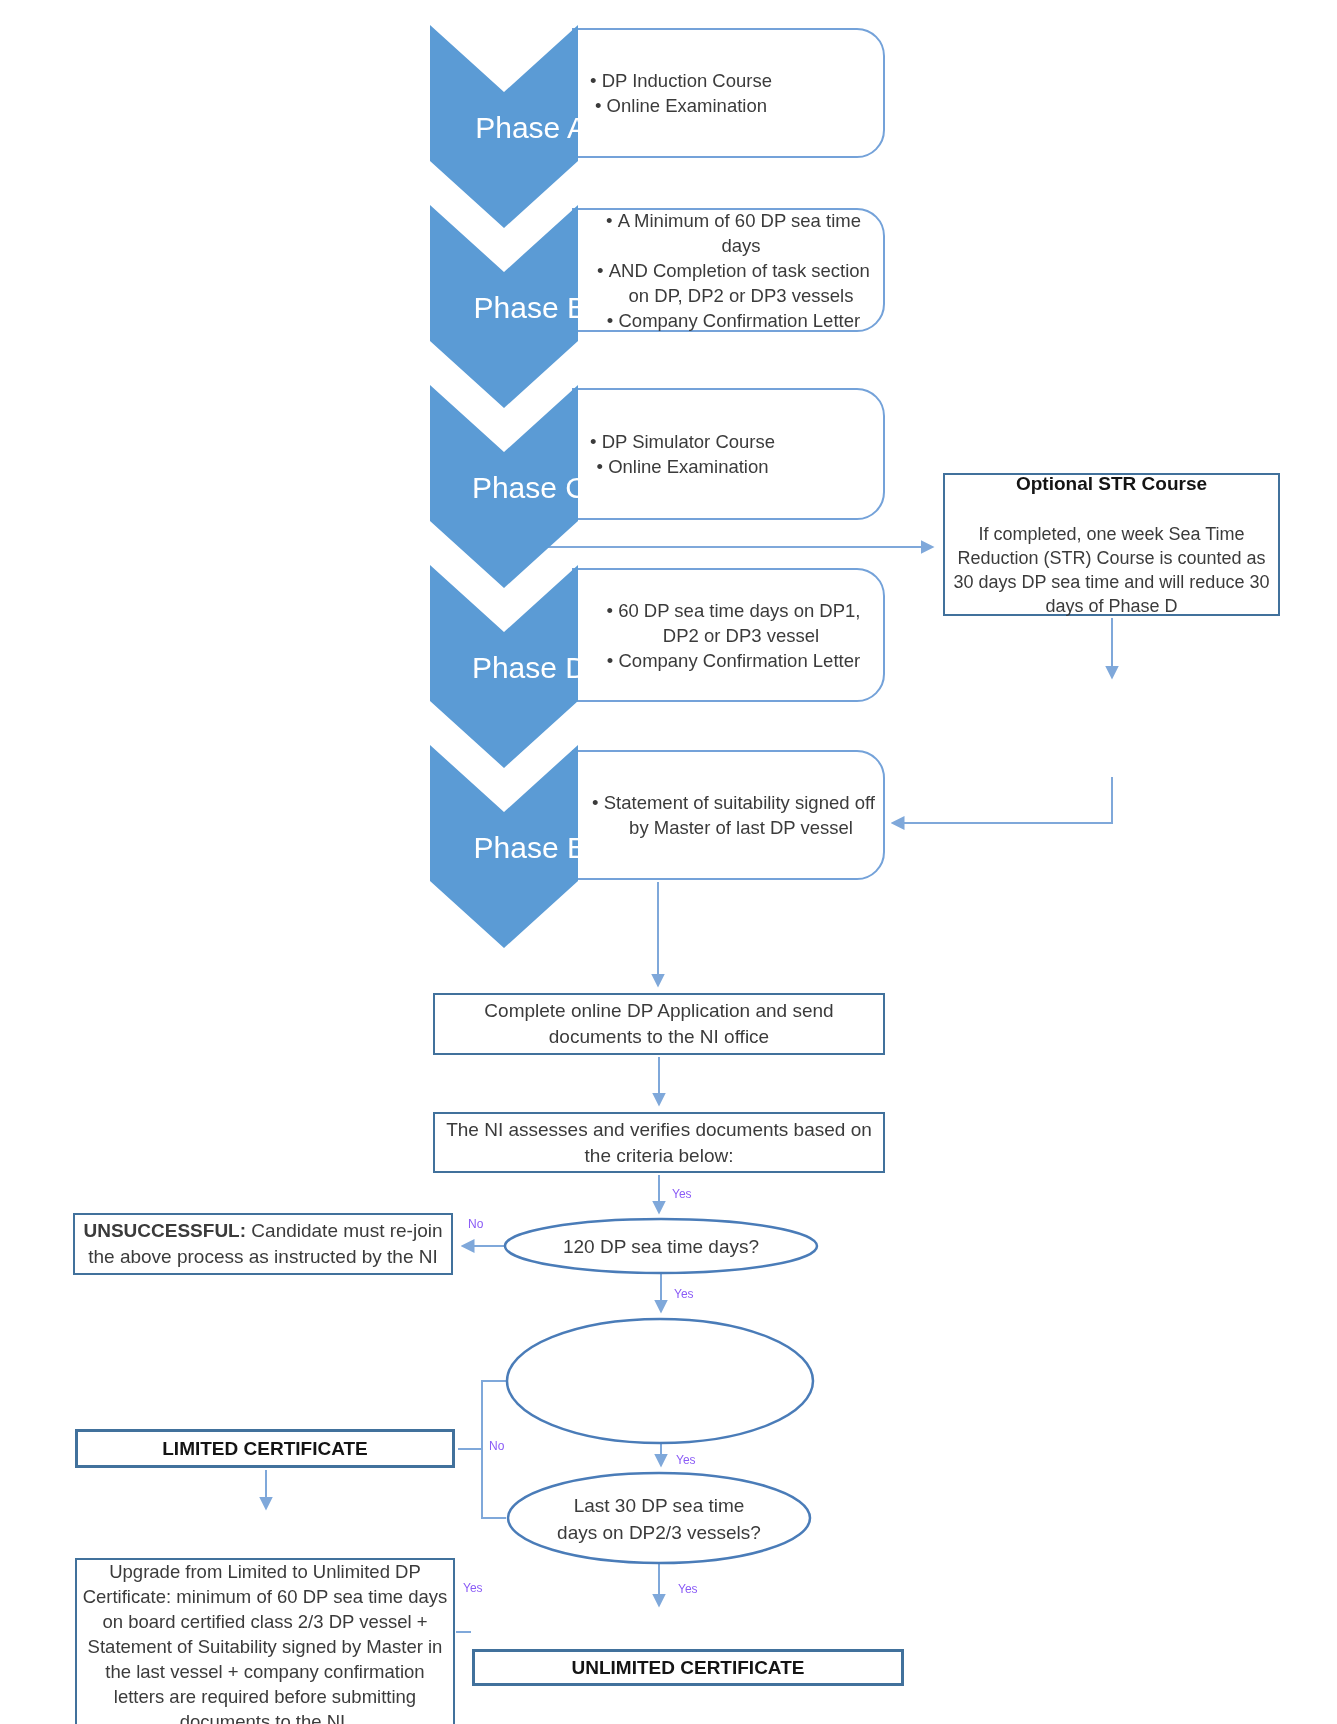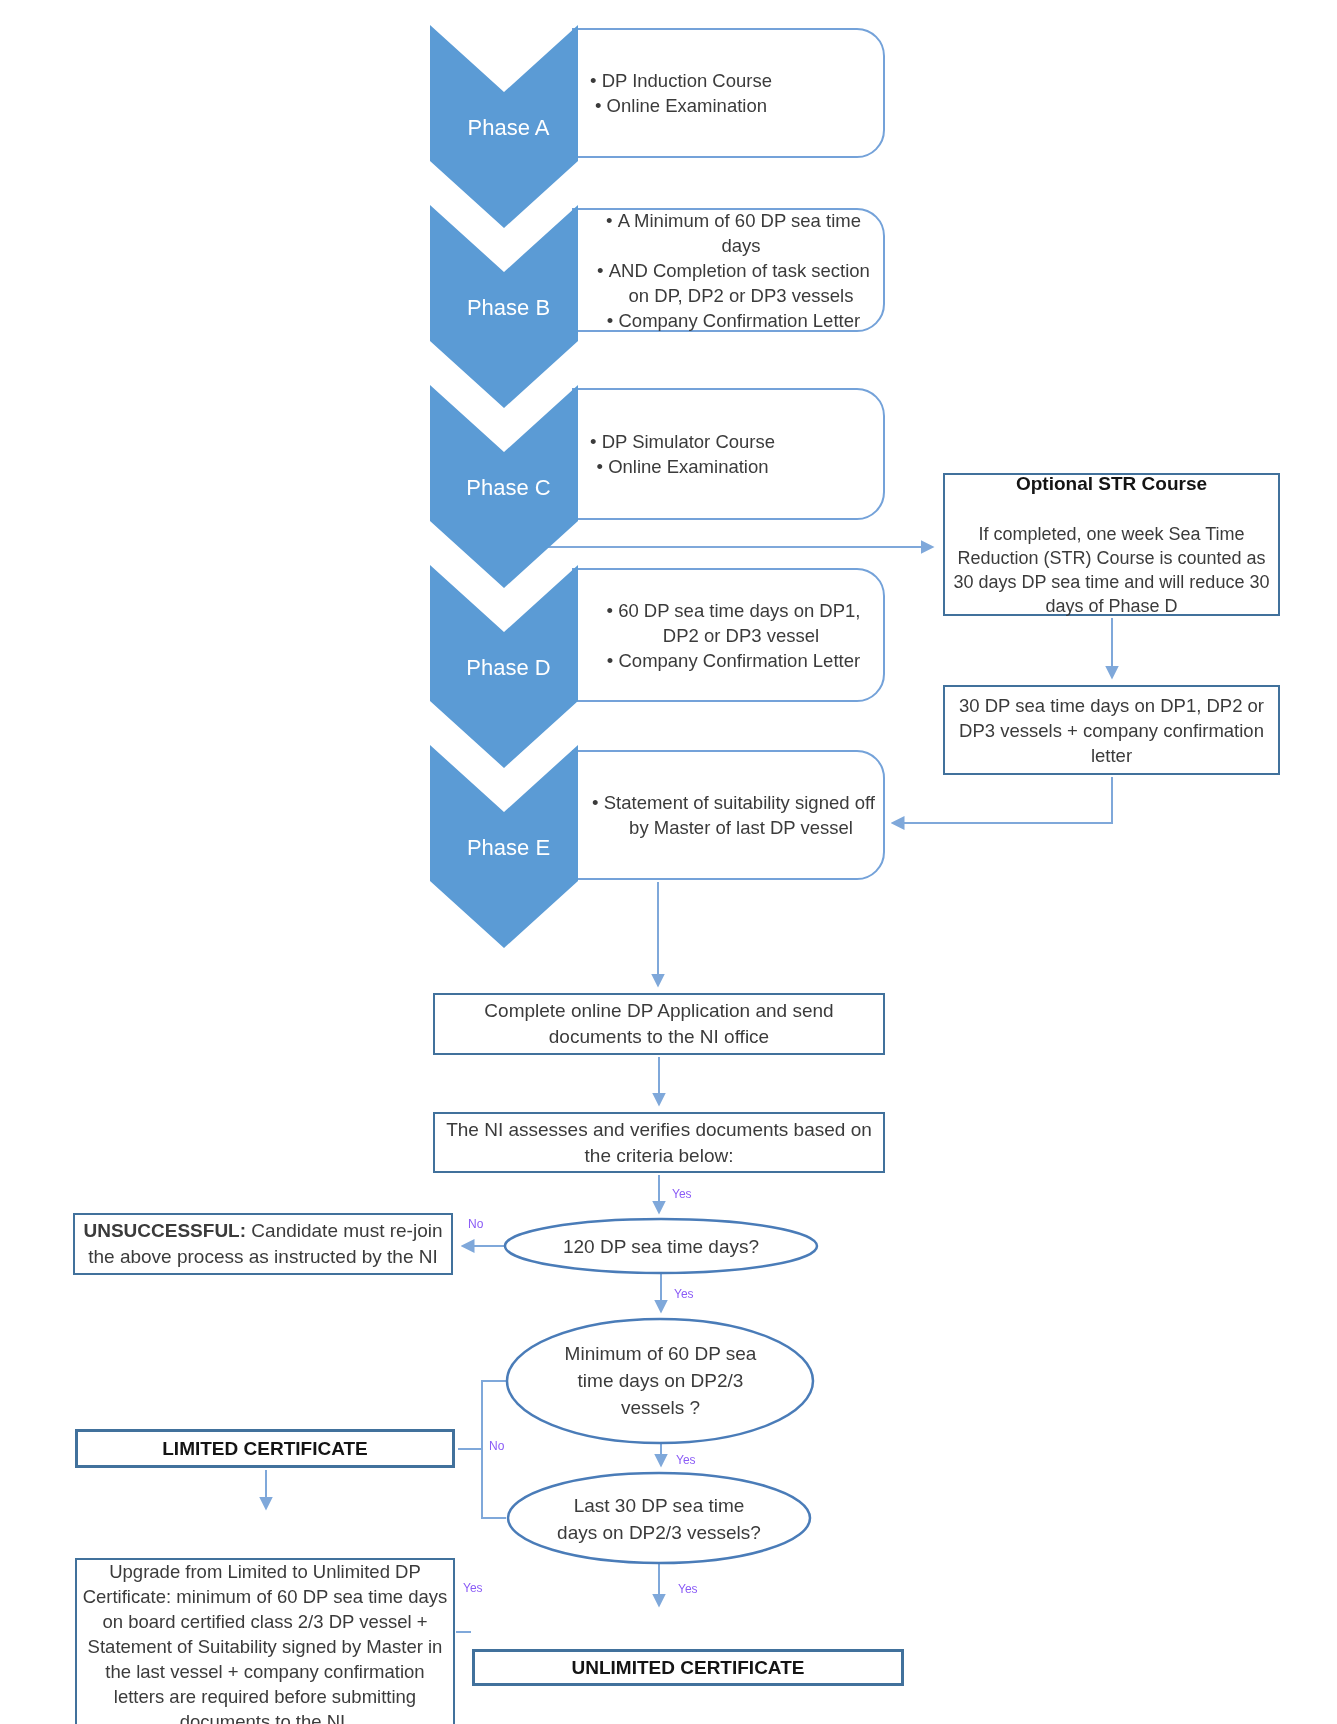--- a/index.html
+++ b/index.html
@@ -11,21 +11,21 @@
         display:flex;align-items:center;z-index:1;}
   .pbox ul{list-style:none;margin:0;padding:0 6px 0 16px;font-size:18.5px;line-height:25px;text-align:center;}
   .pbox li{padding-left:15px;text-indent:-15px;}
   .pbox li::before{content:"\2022\00a0";}
   
   .rbox{border:2.5px solid #41719c;background:#fff;display:flex;align-items:center;
         justify-content:center;text-align:center;font-size:19px;line-height:26px;z-index:1;gap:26px;}
   .cert{border-width:3px;font-weight:bold;color:#141414;}
   .bold{font-weight:bold;color:#141414;}
   
-  .plabel{width:157px;left:430px;text-align:center;color:#ffffff;font-size:22px;
+  .plabel{width:157px;left:430px;text-align:right;color:#ffffff;font-size:30px;
           line-height:36px;z-index:10;}
   
   .etext{text-align:center;font-size:19px;line-height:27px;z-index:10;}
   
   .yn{font-size:12px;line-height:20px;z-index:10;color:#8b5cf6;}
   svg.overlay{position:absolute;left:0;top:0;z-index:5;pointer-events:none;}
   .strbody{font-size:18px;line-height:24px;}
   .strtitle{font-size:19px;line-height:24px;}
   .small{font-size:18.5px;line-height:25px;}
   .mid{font-size:18.5px;line-height:26px;}
@@ -62,23 +62,20 @@
   </div>
   <div class="abs pbox" style="left:572px;top:750px;width:313px;height:130px;">
     <ul>
       <li>Statement of suitability signed off by Master of last DP vessel</li>
     </ul>
   </div>
 
   <div class="abs rbox" style="left:943px;top:473px;width:337px;height:143px;flex-direction:column;padding:4px 8px;">
     <div class="strtitle bold">Optional STR Course</div>
     <div class="strbody">If completed, one week Sea Time Reduction (STR) Course is counted as 30 days DP sea time and will reduce 30 days of Phase D</div>
-  </div>
-  <div class="abs rbox small" style="left:943px;top:685px;width:337px;height:90px;padding:0 8px;">
-    <span>30 DP sea time days on DP1, DP2 or DP3 vessels + company confirmation letter</span>
   </div>
 
   <div class="abs rbox" style="left:433px;top:993px;width:452px;height:62px;padding:0 20px;">
     <span>Complete online DP Application and send documents to the NI office</span>
   </div>
   <div class="abs rbox" style="left:433px;top:1112px;width:452px;height:61px;padding:0 10px;">
     <span>The NI assesses and verifies documents based on the criteria below:</span>
   </div>
 
   <div class="abs rbox cert" style="left:75px;top:1429px;width:380px;height:39px;">
@@ -133,21 +130,20 @@
     </g>
   </svg>
 
   <div class="abs plabel" style="top:110px;">Phase A</div>
   <div class="abs plabel" style="top:290px;">Phase B</div>
   <div class="abs plabel" style="top:470px;">Phase C</div>
   <div class="abs plabel" style="top:650px;">Phase D</div>
   <div class="abs plabel" style="top:830px;">Phase E</div>
 
   <div class="abs etext" style="left:505px;top:1233px;width:312px;">120 DP sea time days?</div>
-  <div class="abs etext" style="left:508px;top:1340px;width:305px;padding:0 44px;">Minimum of 60 DP sea time days on DP2/3 vessels ?</div>
   <div class="abs etext" style="left:508px;top:1492px;width:302px;padding:0 44px;">Last 30 DP sea time days on DP2/3 vessels?</div>
 
   <div class="abs yn" style="left:672px;top:1184px;">Yes</div>
   <div class="abs yn" style="left:468px;top:1214px;">No</div>
   <div class="abs yn" style="left:674px;top:1284px;">Yes</div>
   <div class="abs yn" style="left:489px;top:1436px;">No</div>
   <div class="abs yn" style="left:676px;top:1450px;">Yes</div>
   <div class="abs yn" style="left:678px;top:1579px;">Yes</div>
   <div class="abs yn" style="left:463px;top:1578px;">Yes</div>
 

